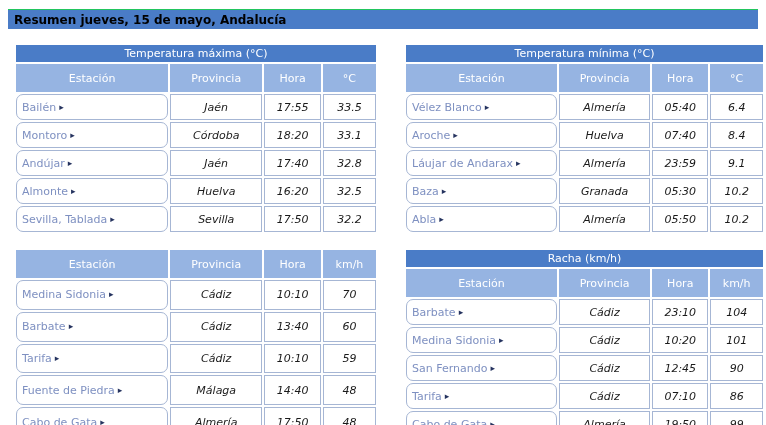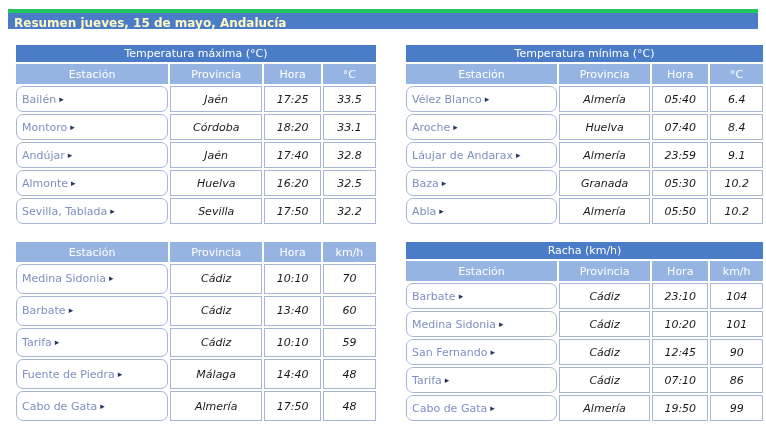--- a/index.html
+++ b/index.html
@@ -13,22 +13,22 @@
     width: 766px;
     height: 425px;
     overflow: hidden;
     background: #ffffff;
   }
   .header-bar {
     margin: 9px 8px 0 8px;
     height: 20px;
     line-height: 20px;
     background: #4A7CC7;
-    border-top: 4px solid #22c55e;
-    color: #fef9c3;
+    border-top: 1px solid #22c55e;
+    color: #000000;
     font-weight: bold;
     font-size: 12px;
     padding-left: 6px;
     box-sizing: border-box;
   }
   .tables-grid {
     margin: 14px 4px 0 14px;
     display: grid;
     grid-template-columns: 364px 361px;
     column-gap: 26px;
@@ -46,21 +46,21 @@
     color: #ffffff;
     font-weight: normal;
     height: 17px;
     text-align: center;
     padding: 0;
   }
   table.wt tr.t-cols th {
     background: #96B4E2;
     color: #ffffff;
     font-weight: normal;
-    height: 20px;
+    height: 28px;
     text-align: center;
     padding: 0 2px;
     white-space: nowrap;
     overflow: hidden;
   }
   table.wt td {
     background: #ffffff;
     border: 1px solid #A6B6D4;
     height: 24px;
     padding: 0 2px;
@@ -112,21 +112,21 @@
             <th>Estación</th>
             <th>Provincia</th>
             <th>Hora</th>
             <th>°C</th>
           </tr>
       </thead>
       <tbody>
           <tr>
             <td class="station"><a class="st-link">Bailén<span class="arrow">▸</span></a></td>
             <td class="center">Jaén</td>
-            <td class="center">17:25</td>
+            <td class="center">17:55</td>
             <td class="center">33.5</td>
           </tr>
           <tr>
             <td class="station"><a class="st-link">Montoro<span class="arrow">▸</span></a></td>
             <td class="center">Córdoba</td>
             <td class="center">18:20</td>
             <td class="center">33.1</td>
           </tr>
           <tr>
             <td class="station"><a class="st-link">Andújar<span class="arrow">▸</span></a></td>

